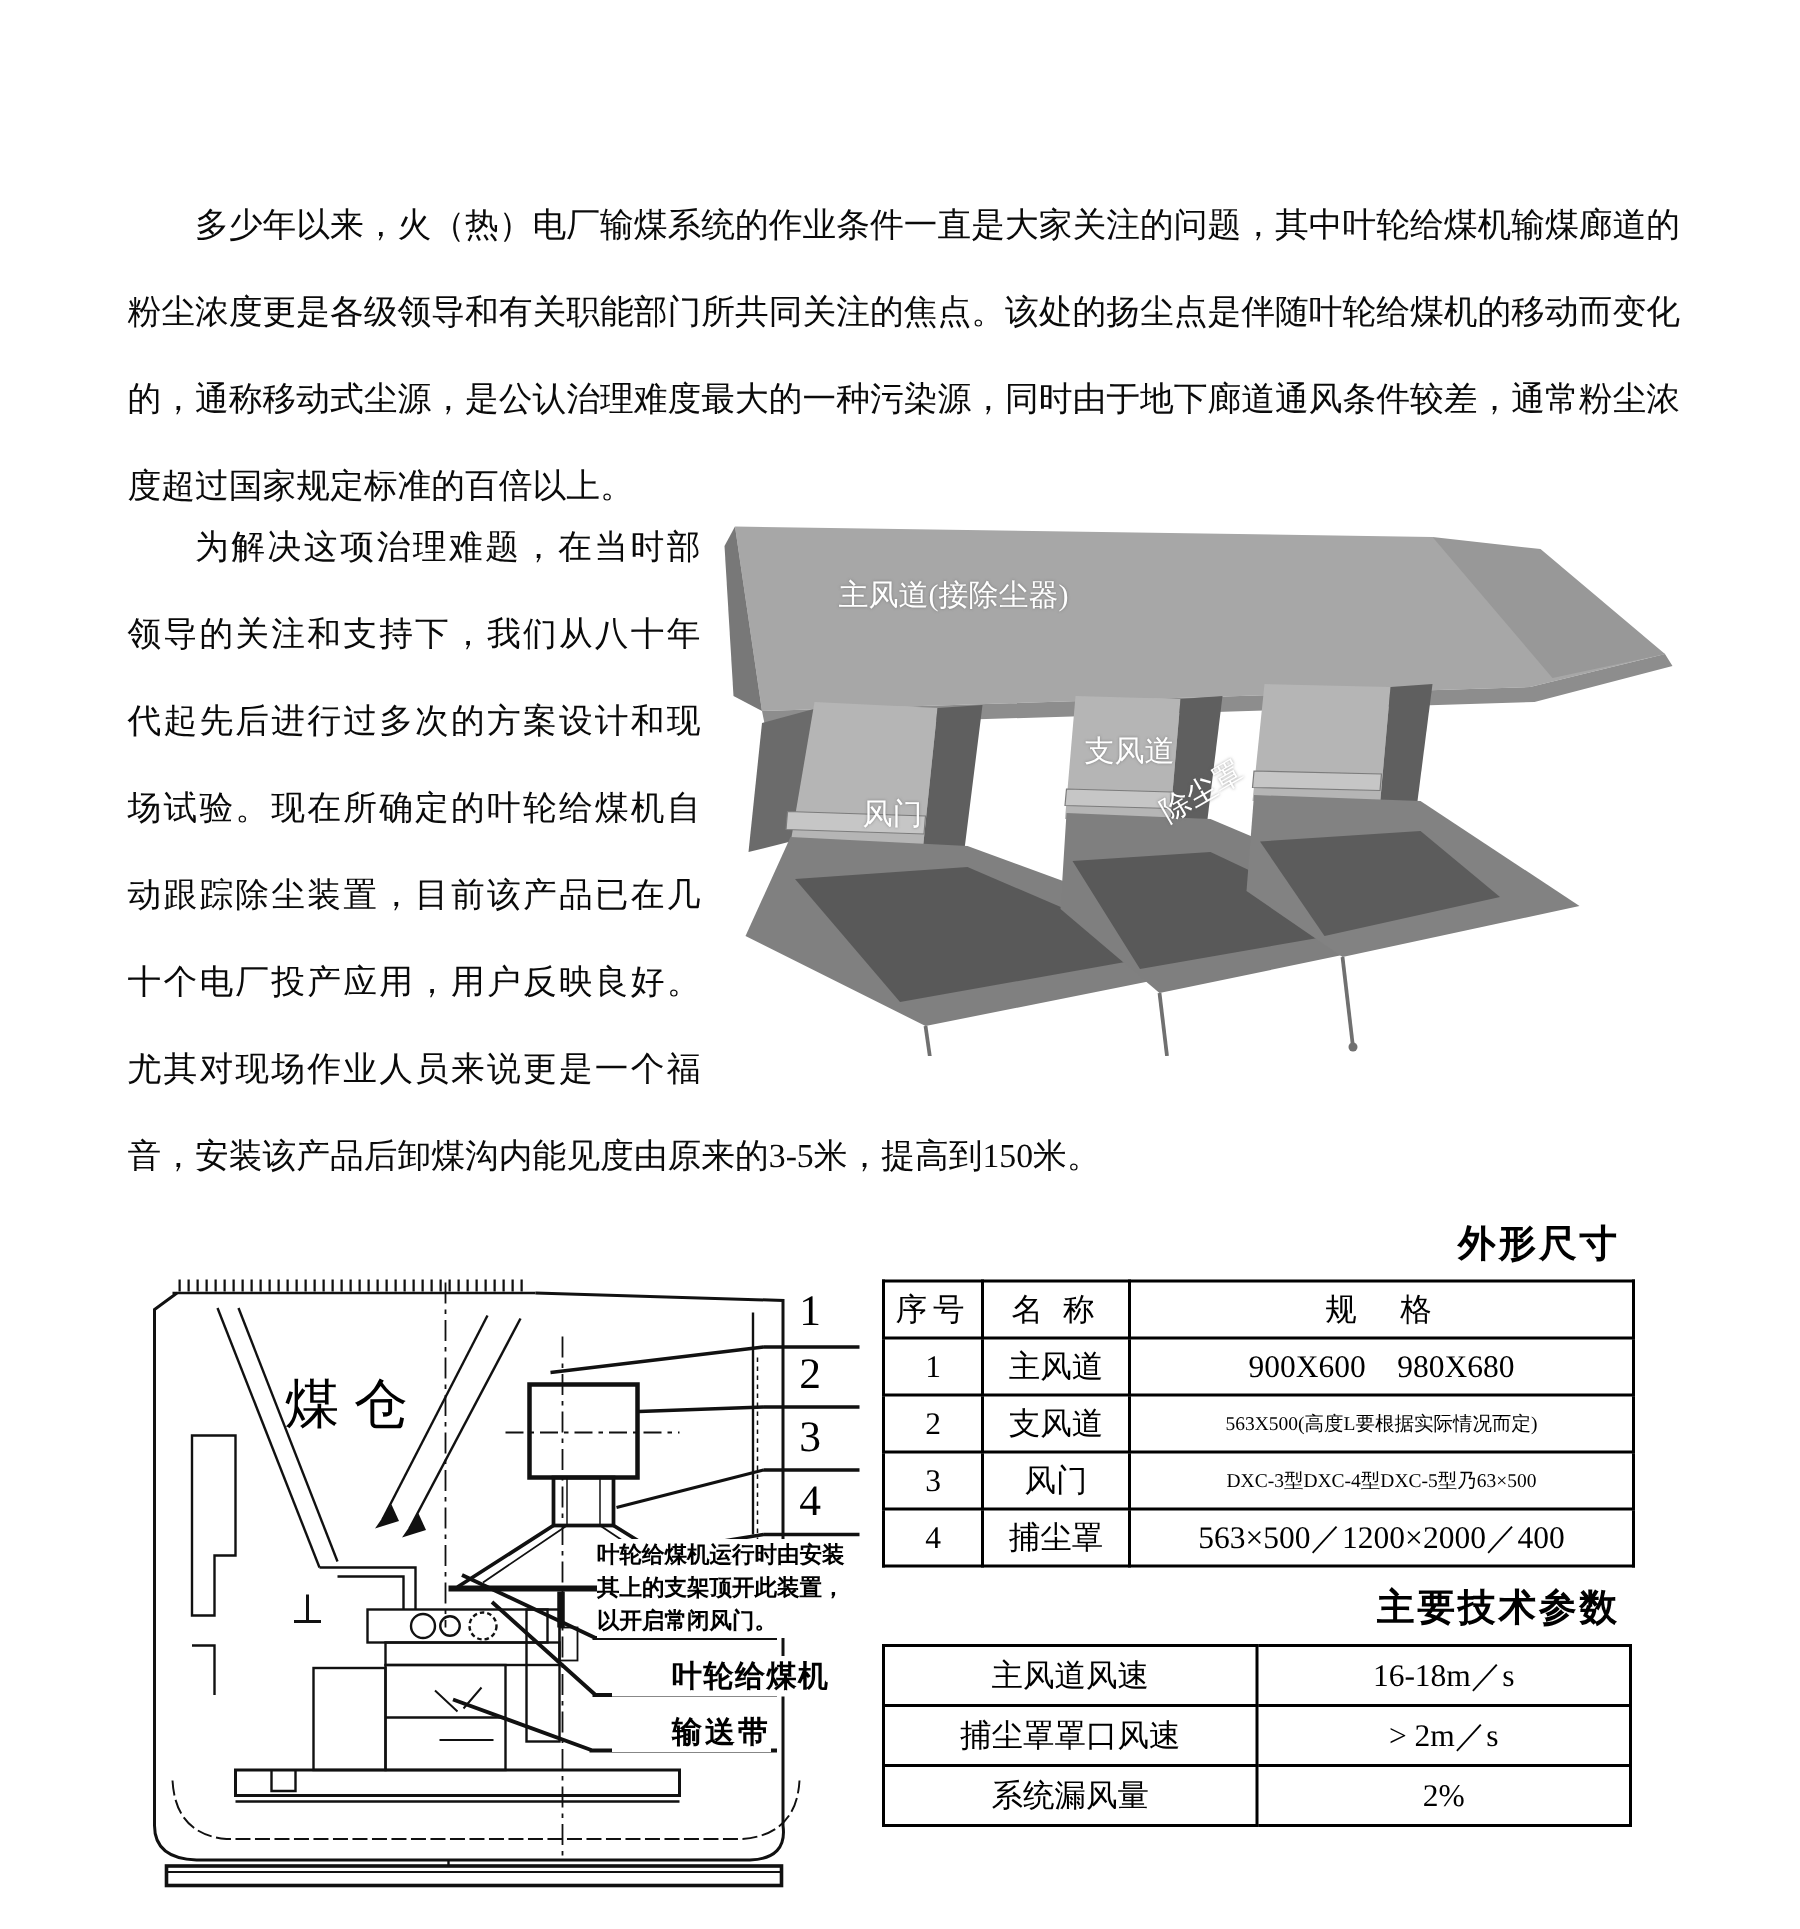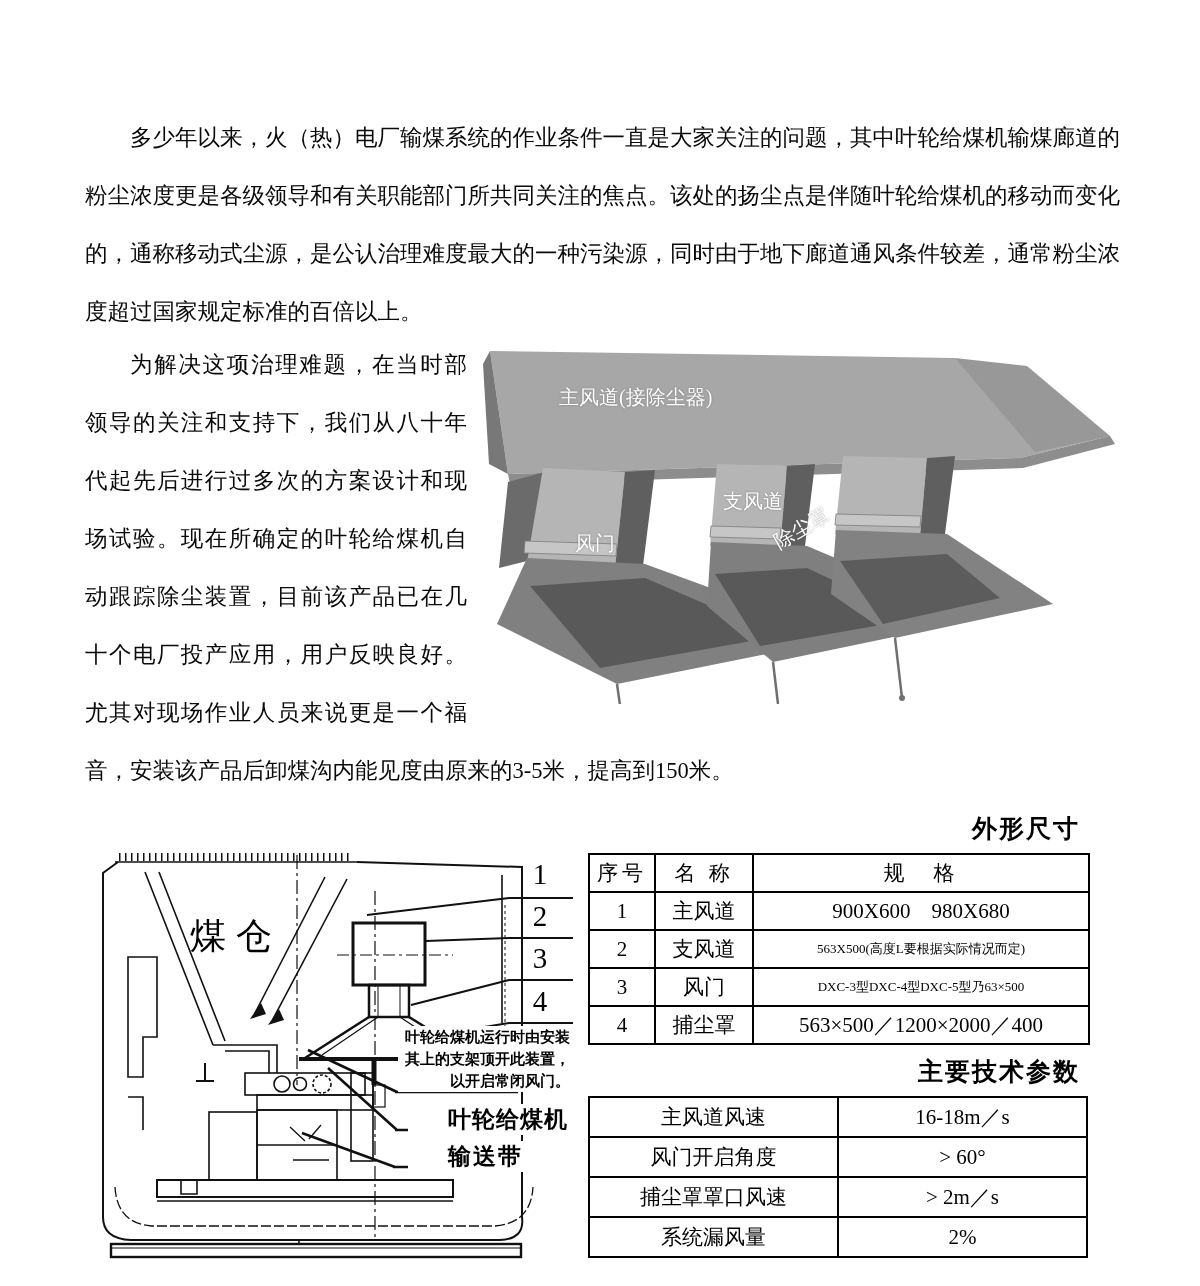--- a/index.html
+++ b/index.html
@@ -3,41 +3,41 @@
 <meta charset="utf-8">
 <style>
   html,body{margin:0;padding:0;background:#e8e8e8;}
   .page{position:relative;width:1200px;height:1286px;background:#ffffff;
         font-family:"Liberation Serif","DejaVu Serif",serif;color:#000;overflow:hidden;}
   .title{position:absolute;left:0;top:12px;width:100%;text-align:center;
          font-family:"Liberation Sans","DejaVu Sans",sans-serif;
          font-size:38px;font-weight:bold;letter-spacing:2px;}
   .para{position:absolute;font-size:22.5px;text-align:justify;line-height:58px;
         color:#0a0a0a;}
-  .p1{left:85px;top:86px;width:1035px;text-indent:2em;}
+  .p1{left:85px;top:98px;width:1035px;text-indent:2em;}
   .p2wrap{left:85px;top:336px;width:1038px;}
   .p2wrap p{margin:0;text-indent:2em;}
   .photo-float{float:right;width:648px;height:368px;position:relative;margin-left:8px;}
   .photo-label{position:absolute;color:#ffffff;
         font-family:"Liberation Serif","DejaVu Serif",serif;
         font-size:20px;white-space:nowrap;text-shadow:0 0 2px rgba(90,90,90,.6);}
   .lbl-main{left:84px;top:32px;}
   .lbl-branch{left:248px;top:136px;}
   .lbl-damper{left:100px;top:178px;}
   .lbl-hood{left:286px;top:182px;transform:rotate(-30deg);transform-origin:left top;}
   .diagram{position:absolute;left:85px;top:845px;width:490px;height:441px;}
   .diagram svg{position:absolute;left:0;top:0;}
   .bunker-label{position:absolute;left:190px;top:912px;font-size:36px;font-weight:normal;
         font-family:"Liberation Serif","DejaVu Serif",serif;letter-spacing:10px;}
   .callout-num{position:absolute;width:36px;text-align:center;font-size:29px;
         font-family:"Liberation Serif","DejaVu Serif",serif;}
   .note-block{position:absolute;left:398px;top:1026px;width:172px;font-size:15px;
         font-weight:bold;line-height:22px;background:#fff;
-        font-family:"Liberation Sans","DejaVu Sans",sans-serif;text-align:right;}
-  .diag-label{position:absolute;font-size:23px;font-weight:bold;background:#fff;
+        font-family:"Liberation Sans","DejaVu Sans",sans-serif;}
+  .diag-label{position:absolute;font-size:20px;font-weight:bold;background:#fff;
         font-family:Liberation Sans, sans-serif;white-space:nowrap;padding-left:40px;}
   .lbl-feeder{left:408px;top:1104px;letter-spacing:1px;}
   .lbl-belt{left:408px;top:1141px;letter-spacing:2px;}
   .tables{position:absolute;left:588px;top:812px;width:492px;}
   .tbl-title{text-align:right;font-size:25px;font-weight:bold;margin:0 0 8px 0;
         font-family:"Liberation Serif","DejaVu Serif",serif;letter-spacing:2px;}
   .tbl-title2{margin-top:10px;}
   table{border-collapse:collapse;width:492px;table-layout:fixed;}
   td,th{border:2px solid #000;text-align:center;vertical-align:middle;
         font-size:21px;font-weight:normal;padding:0 2px;overflow:hidden;white-space:nowrap;
@@ -213,24 +213,20 @@
       </table>
 
     <p class="tbl-title tbl-title2">主要技术参数</p>
     <table class="t2">
       <tbody>
           <tr>
         <td class="c0">主风道风速</td>
         <td class="c1">16-18m／s</td>
       </tr>
       <tr>
-        <td class="c0">风门开启角度</td>
-        <td class="c1">&gt; 60°</td>
-      </tr>
-      <tr>
         <td class="c0">捕尘罩罩口风速</td>
         <td class="c1">&gt; 2m／s</td>
       </tr>
       <tr>
         <td class="c0">系统漏风量</td>
         <td class="c1">2%</td>
       </tr>
     </tbody>
       </table>
   </div>

